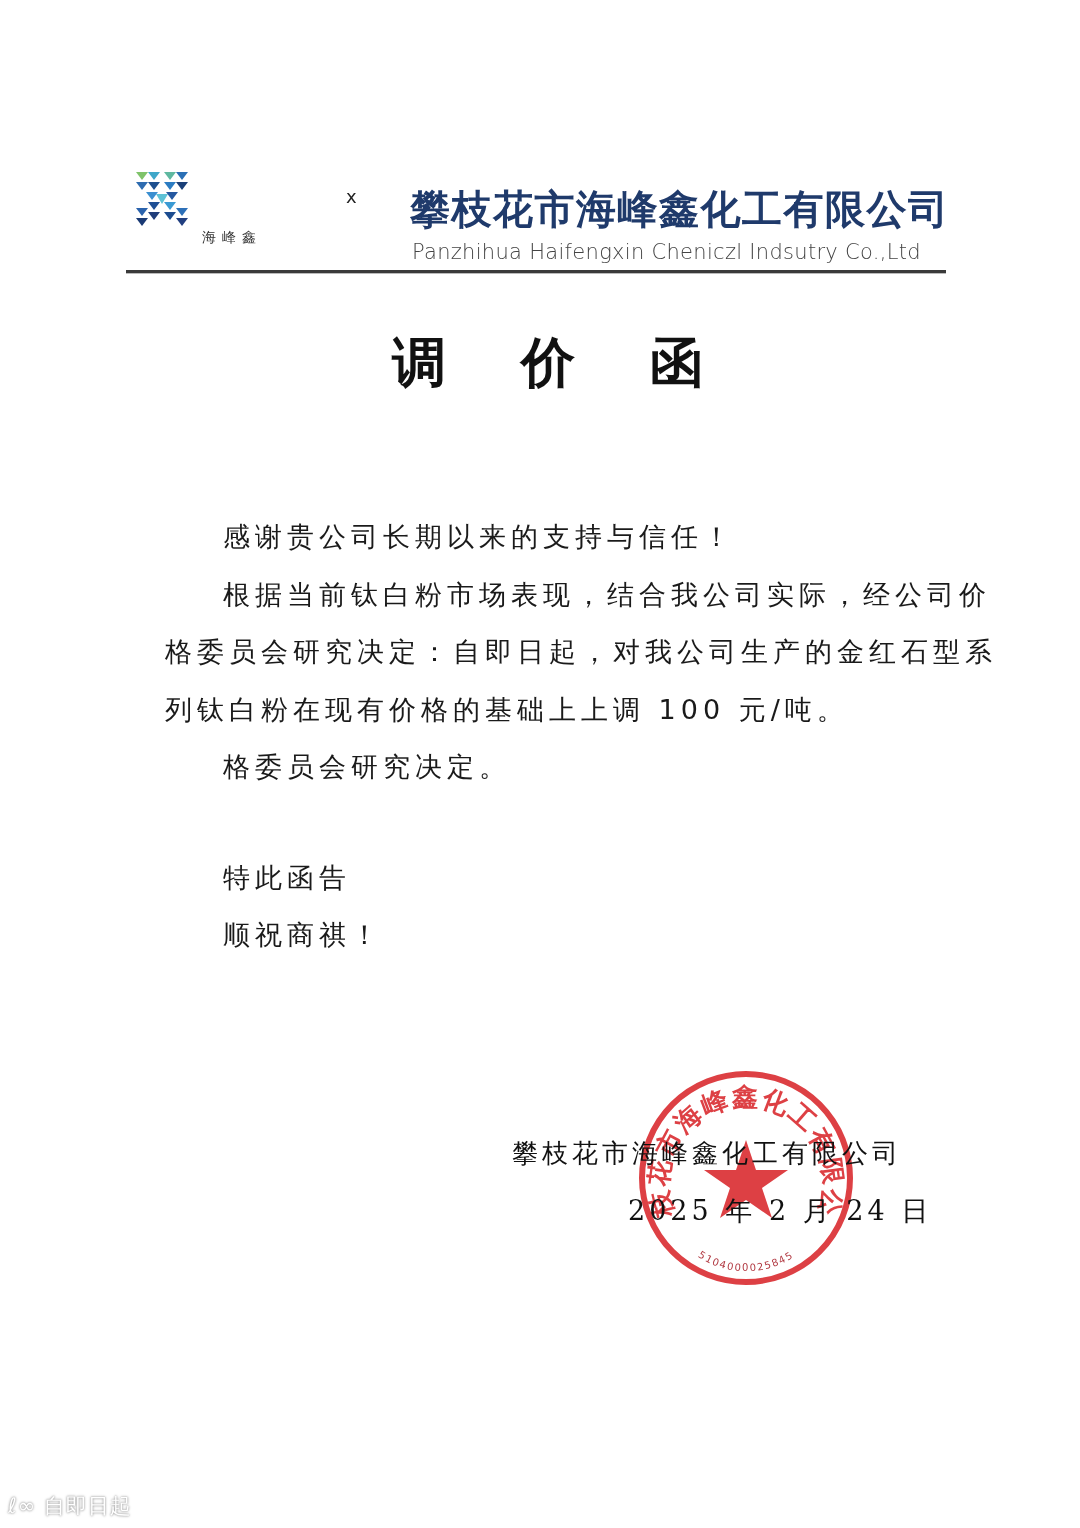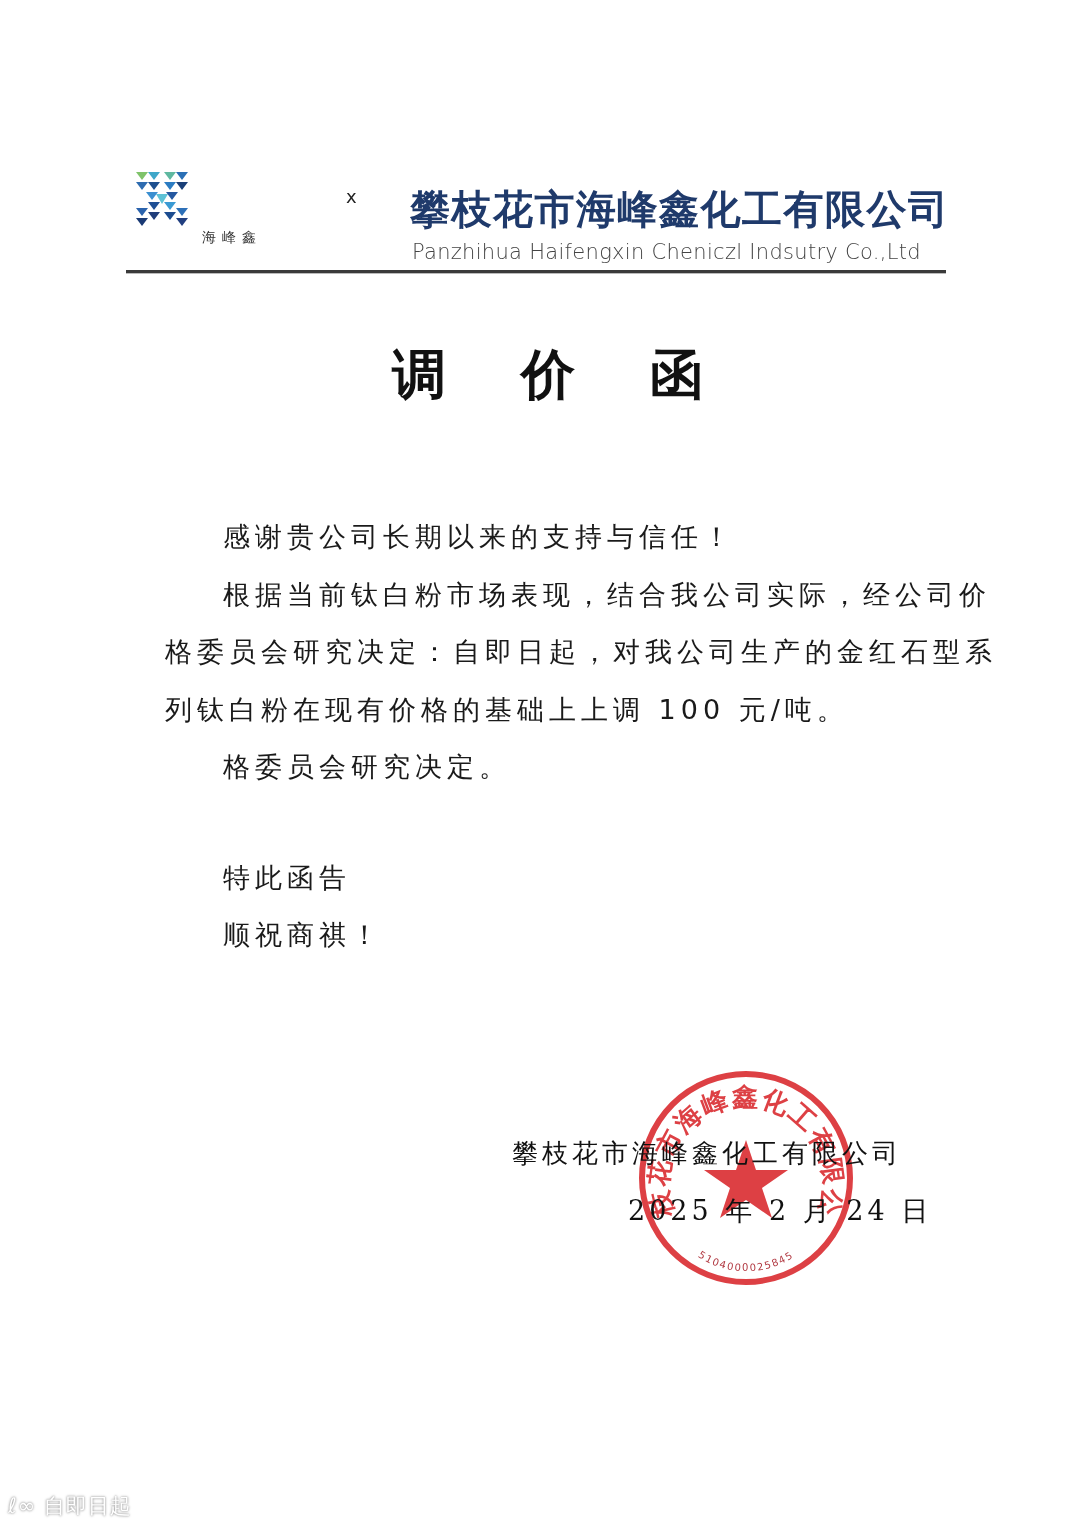--- a/index.html
+++ b/index.html
@@ -9,21 +9,21 @@
   .letterhead { position: absolute; left: 0; top: 0; width: 1080px; height: 290px; }
   .logo-mark { position: absolute; left: 134px; top: 170px; width: 56px; height: 58px; }
   .logo-word { position: absolute; left: 200px; top: 182px; font-family: "DejaVu Sans", "Liberation Sans", sans-serif; font-size: 44px; font-weight: 500; color: #222; letter-spacing: -0.5px; line-height: 48px; }
   .logo-sup { position: absolute; left: 346px; top: 186px; font-family: "DejaVu Sans", "Liberation Sans", sans-serif; font-size: 18px; color: #222; }
   .logo-cn { position: absolute; left: 202px; top: 229px; font-family: "DejaVu Sans", "Liberation Sans", sans-serif; font-size: 14px; color: #333; letter-spacing: 6px; }
 
   .company-cn { position: absolute; left: 410px; top: 186px; font-family: "DejaVu Sans", "Liberation Sans", sans-serif; font-size: 40px; font-weight: bold; color: #1f3a6b; letter-spacing: 1.5px; line-height: 46px; white-space: nowrap; }
   .company-en { position: absolute; left: 412px; top: 232px; font-family: "DejaVu Sans", "Liberation Sans", sans-serif; font-size: 21px; font-weight: 300; color: #444; letter-spacing: 0.3px; white-space: nowrap; margin-top: 8px; }
   .header-rule { position: absolute; left: 126px; top: 270px; width: 820px; height: 3px; background: #3a3a3a; box-shadow: 0 1px 0 #bbb; }
 
-  .doc-title { position: absolute; left: 0; width: 1080px; top: 338px; text-align: center; font-size: 54px; font-weight: bold; letter-spacing: 28px; padding-left: 44px; color: #111; line-height: 72px; }
+  .doc-title { position: absolute; left: 0; width: 1080px; top: 326px; text-align: center; font-size: 54px; font-weight: bold; letter-spacing: 28px; padding-left: 44px; color: #111; line-height: 72px; }
 
   .body { position: absolute; left: 165px; top: 508px; width: 760px; font-family: "DejaVu Sans", "Liberation Sans", sans-serif; font-size: 27px; color: #1a1a1a; letter-spacing: 5px; }
   .p { line-height: 57.5px; white-space: nowrap; }
   .indent { padding-left: 58px; }
   .gap { height: 53px; }
 
   .signature { position: absolute; font-family: "DejaVu Sans", "Liberation Sans", sans-serif; font-size: 26px; color: #111; white-space: nowrap; z-index: 3; letter-spacing: 4px; }
   .sig-company { left: 512px; top: 1136px; }
   .sig-date { left: 628px; top: 1193px; font-family: "DejaVu Serif", "Liberation Serif", serif; font-size: 27px; }
 

